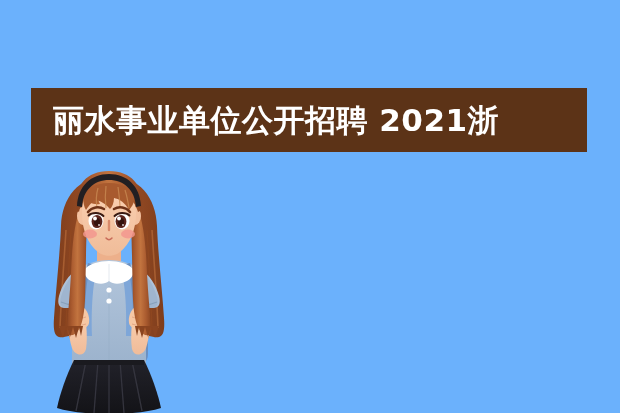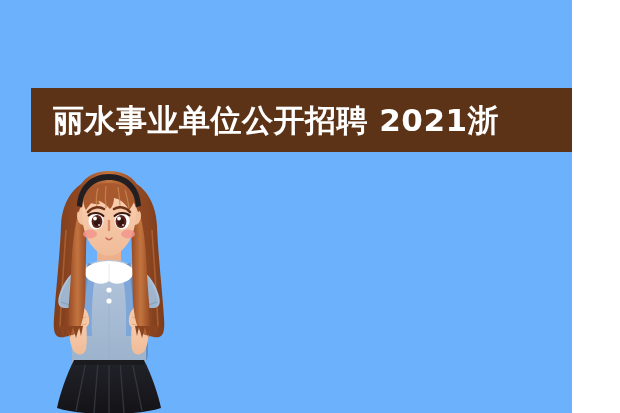--- a/index.html
+++ b/index.html
@@ -7,21 +7,21 @@
     padding: 0;
   }
   body {
     width: 620px;
     height: 413px;
     overflow: hidden;
     font-family: "Liberation Sans", sans-serif;
   }
   #banner {
     position: relative;
-    width: 572px;
+    width: 620px;
     height: 413px;
     background: #6BB1FC;
     overflow: hidden;
   }
 
   
   #title-bar {
     position: absolute;
     left: 31px;
     top: 88px;

